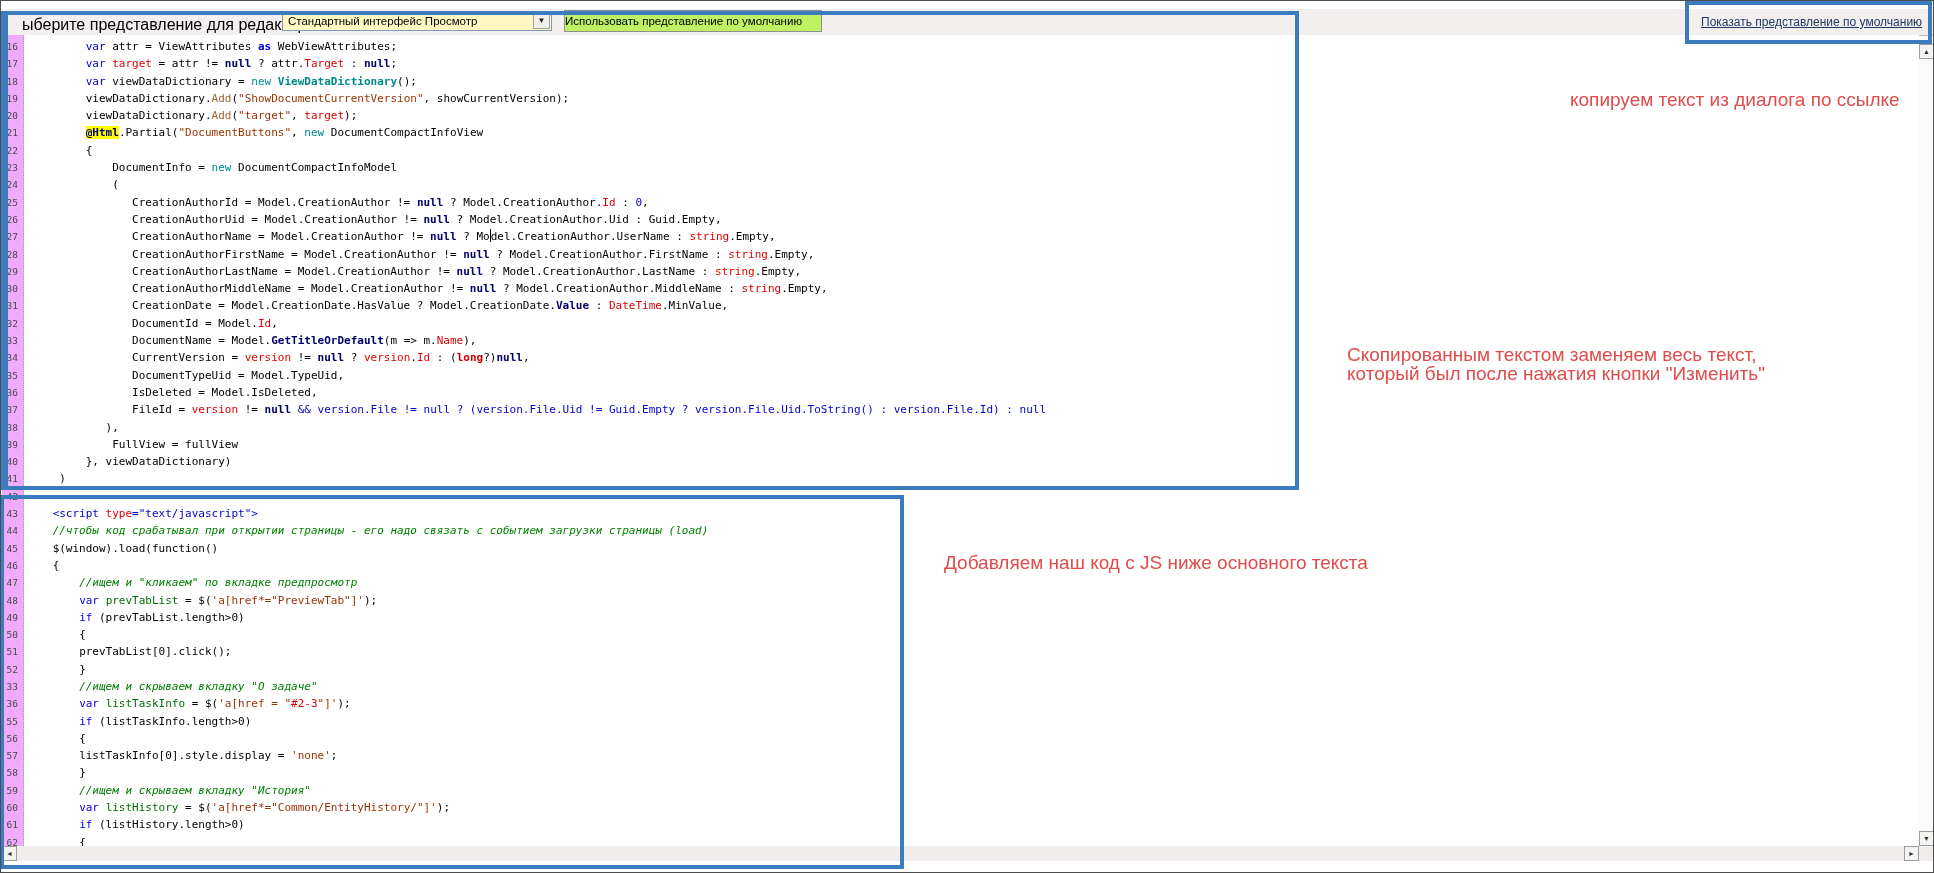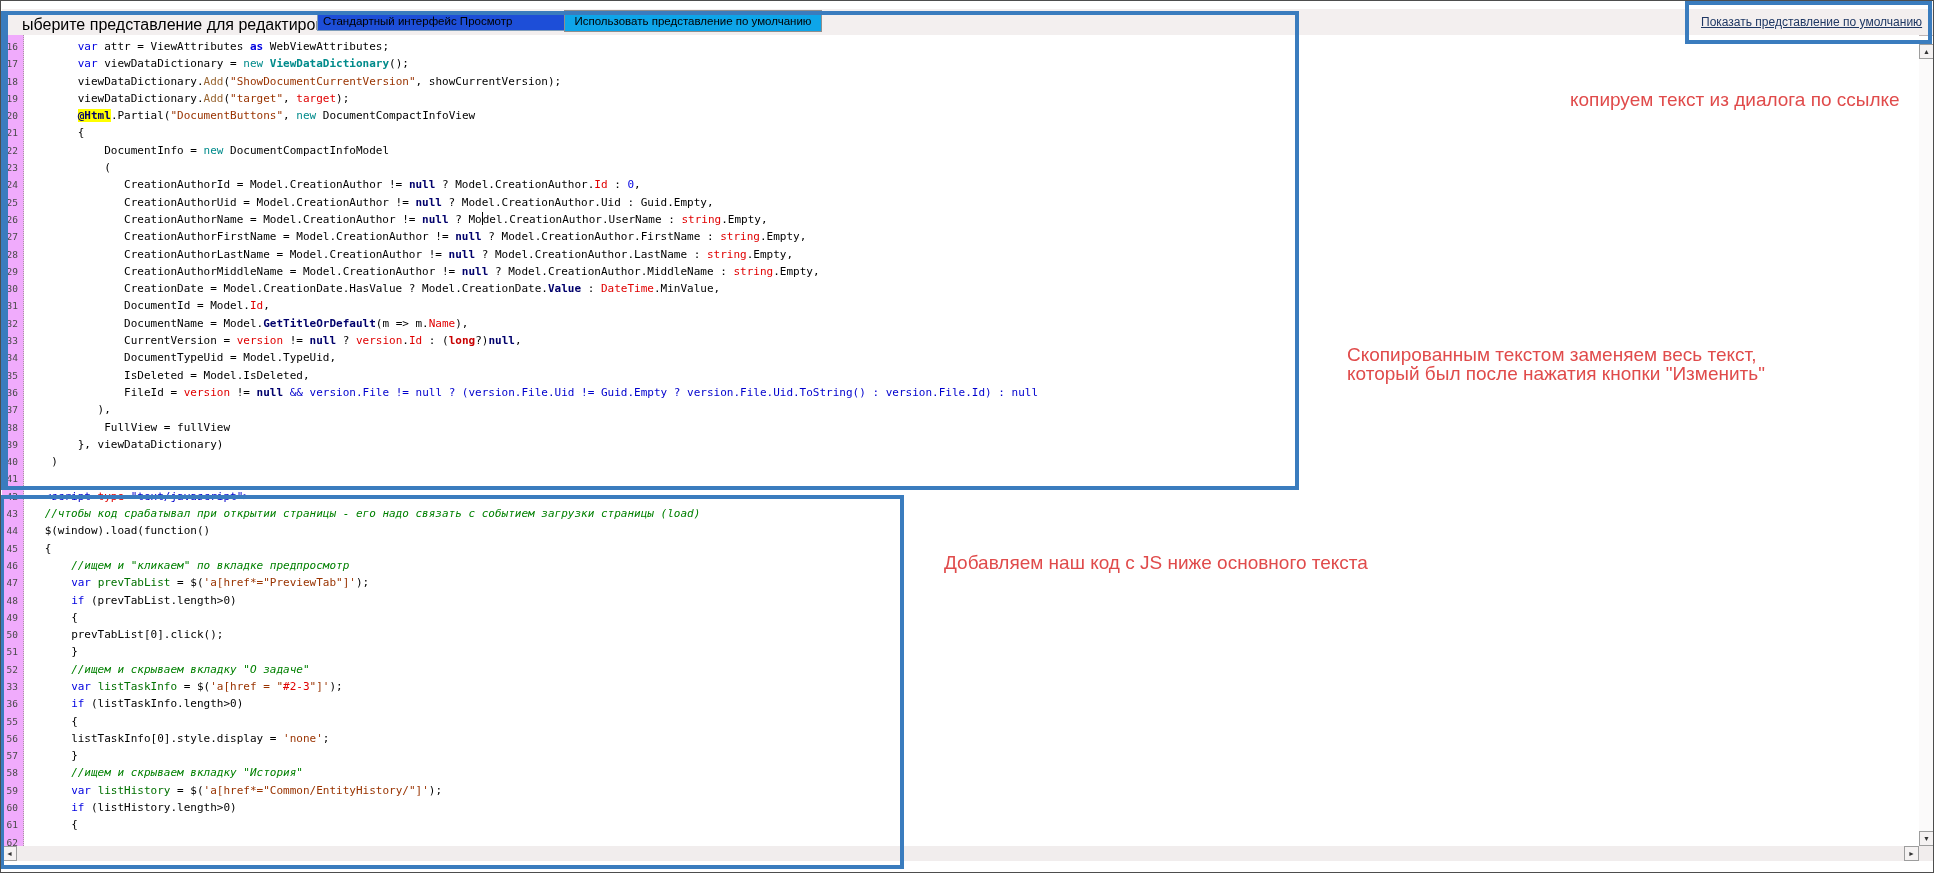--- a/index.html
+++ b/index.html
@@ -2,37 +2,37 @@
 <html style="--hl: #3a7cbe; --ann: #e04b4b;"><head>
 <meta charset="utf-8">
 <style>
   html,body{margin:0;padding:0;background:#fff;}
   .page{position:relative;width:1934px;height:873px;background:#fff;border:1px solid #4d4d4d;
         box-sizing:border-box;overflow:hidden;font-family:"Liberation Sans",sans-serif;}
   
   .toolbar{position:absolute;left:1px;top:8px;width:1931px;height:26px;background:#f3efef;
            border-bottom:1px solid #beb4b4;}
   .tb-label{position:absolute;left:20px;top:7px;font-size:16px;color:#000;white-space:nowrap;}
-  .combo{position:absolute;left:280px;top:2px;width:270px;height:20px;background:#1d4ed8;
-         border:1px solid #7f9db9;box-sizing:border-box;margin-left:35px;}
+  .combo{position:absolute;left:280px;top:2px;width:270px;height:20px;background:#fef9c3;
+         border:1px solid #7f9db9;box-sizing:border-box;}
   .combo-val{position:absolute;left:5px;top:3px;font-size:11.5px;color:#000;white-space:nowrap;}
   .combo-btn{position:absolute;right:1px;top:1px;width:17px;height:16px;background:#f2efef;
              border:1px solid #a5a0a0;box-sizing:border-box;font-size:8px;line-height:14px;
              text-align:center;color:#222;cursor:default;}
-  .use-btn{position:absolute;left:562px;top:1px;width:258px;height:22px;background:#0ea5e9;
+  .use-btn{position:absolute;left:562px;top:1px;width:258px;height:22px;background:#bef264;
            border:1px solid #8e8e8e;font-family:"Liberation Sans",sans-serif;font-size:11.5px;
-           color:#000;text-align:center;line-height:20px;box-sizing:border-box;}
+           color:#000;line-height:20px;box-sizing:border-box;}
   .show-link{position:absolute;left:1699px;top:6px;font-size:12px;color:#1f3864;
              text-decoration:underline;white-space:nowrap;cursor:pointer;}
   
   .editor{position:absolute;left:1px;top:34px;width:1917px;height:811px;background:#fff;display:flex;}
   .gutter{width:22px;background:#f0abfc;border-right:1px dotted #a89c9c;padding-top:3px;box-sizing:border-box;}
   .gnum{height:17.3px;line-height:17.3px;font-family:"DejaVu Sans Mono",monospace;font-size:9.5px;
         color:#4a4a4a;text-align:right;padding-right:5px;}
-  .codecol{flex:1;padding:3px 0 0 14px;overflow:hidden;}
+  .codecol{flex:1;padding:3px 0 0 14px;overflow:hidden;margin-left:8px;}
   .cline{height:17.3px;line-height:17.3px;font-family:"DejaVu Sans Mono",monospace;font-size:11px;
          white-space:pre;color:#000;}
   
   .tk-p{color:#000;}
   .tk-k{color:#0000e0;}
   .tk-kb{color:#0000e0;font-weight:bold;}
   .tk-n{color:#00006b;font-weight:bold;}
   .tk-r{color:#e00000;}
   .tk-rb{color:#c80000;font-weight:bold;}
   .tk-s{color:#993300;}
@@ -127,20 +127,21 @@
         <div class="gnum">56</div>
         <div class="gnum">57</div>
         <div class="gnum">58</div>
         <div class="gnum">59</div>
         <div class="gnum">60</div>
         <div class="gnum">61</div>
         <div class="gnum">62</div>
       </div>
     <div class="codecol">
         <div class="cline">      <span class="tk-k">var</span><span class="tk-p"> attr = ViewAttributes </span><span class="tk-kb">as</span><span class="tk-p"> WebViewAttributes;</span></div>
+        <div class="cline">      <span class="tk-k">var</span><span class="tk-p"> </span><span class="tk-r">target</span><span class="tk-p"> = attr != </span><span class="tk-n">null</span><span class="tk-p"> ? attr.</span><span class="tk-r">Target</span><span class="tk-p"> : </span><span class="tk-n">null</span><span class="tk-p">;</span></div>
         <div class="cline">      <span class="tk-k">var</span><span class="tk-p"> viewDataDictionary = </span><span class="tk-t">new</span><span class="tk-p"> </span><span class="tk-tb">ViewDataDictionary</span><span class="tk-p">();</span></div>
         <div class="cline">      <span class="tk-p">viewDataDictionary.</span><span class="tk-m">Add</span><span class="tk-p">(</span><span class="tk-s">"ShowDocumentCurrentVersion"</span><span class="tk-p">, showCurrentVersion);</span></div>
         <div class="cline">      <span class="tk-p">viewDataDictionary.</span><span class="tk-m">Add</span><span class="tk-p">(</span><span class="tk-s">"target"</span><span class="tk-p">, </span><span class="tk-r">target</span><span class="tk-p">);</span></div>
         <div class="cline">      <span class="tk-hl">@Html</span><span class="tk-p">.Partial(</span><span class="tk-s">"DocumentButtons"</span><span class="tk-p">, </span><span class="tk-t">new</span><span class="tk-p"> DocumentCompactInfoView</span></div>
         <div class="cline">      <span class="tk-p">{</span></div>
         <div class="cline">          <span class="tk-p">DocumentInfo = </span><span class="tk-t">new</span><span class="tk-p"> DocumentCompactInfoModel</span></div>
         <div class="cline">          <span class="tk-p">(</span></div>
         <div class="cline">             <span class="tk-p">CreationAuthorId = Model.CreationAuthor != </span><span class="tk-n">null</span><span class="tk-p"> ? Model.CreationAuthor.</span><span class="tk-r">Id</span><span class="tk-p"> : </span><span class="tk-k">0</span><span class="tk-p">,</span></div>
         <div class="cline">             <span class="tk-p">CreationAuthorUid = Model.CreationAuthor != </span><span class="tk-n">null</span><span class="tk-p"> ? Model.CreationAuthor.Uid : Guid.Empty,</span></div>
         <div class="cline">             <span class="tk-p">CreationAuthorName = Model.CreationAuthor != </span><span class="tk-n">null</span><span class="tk-p"> ? Mo</span><span class="tk-caret"></span><span class="tk-p">del.CreationAuthor.UserName : </span><span class="tk-r">string</span><span class="tk-p">.Empty,</span></div>

